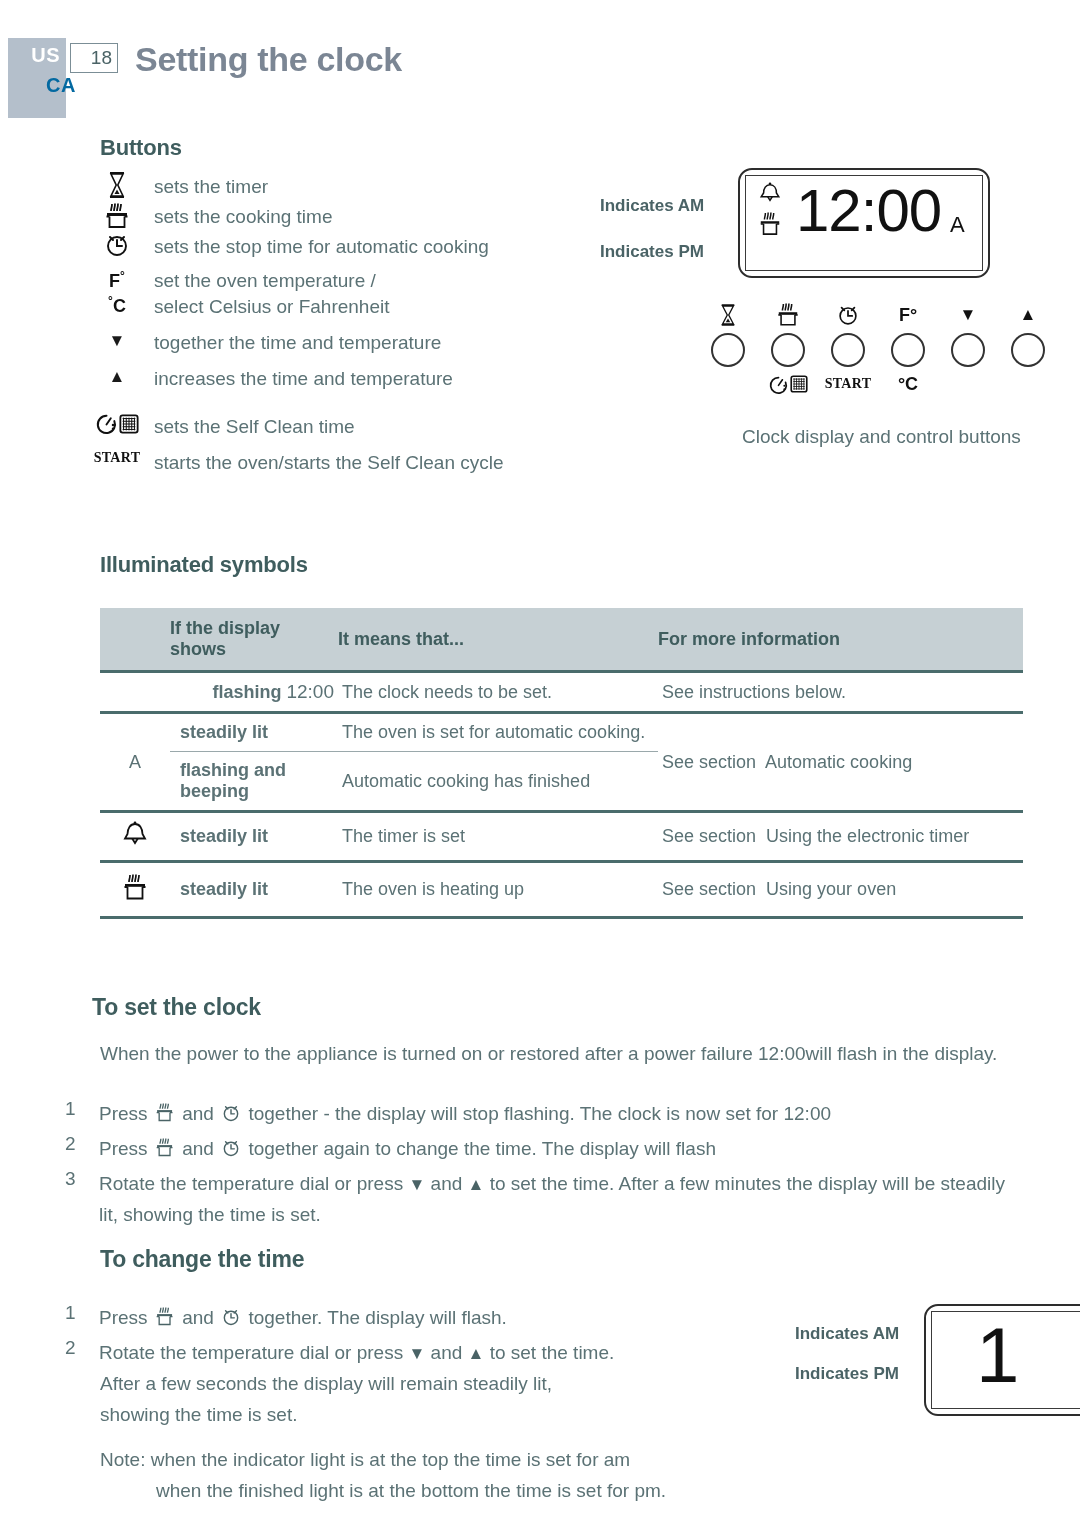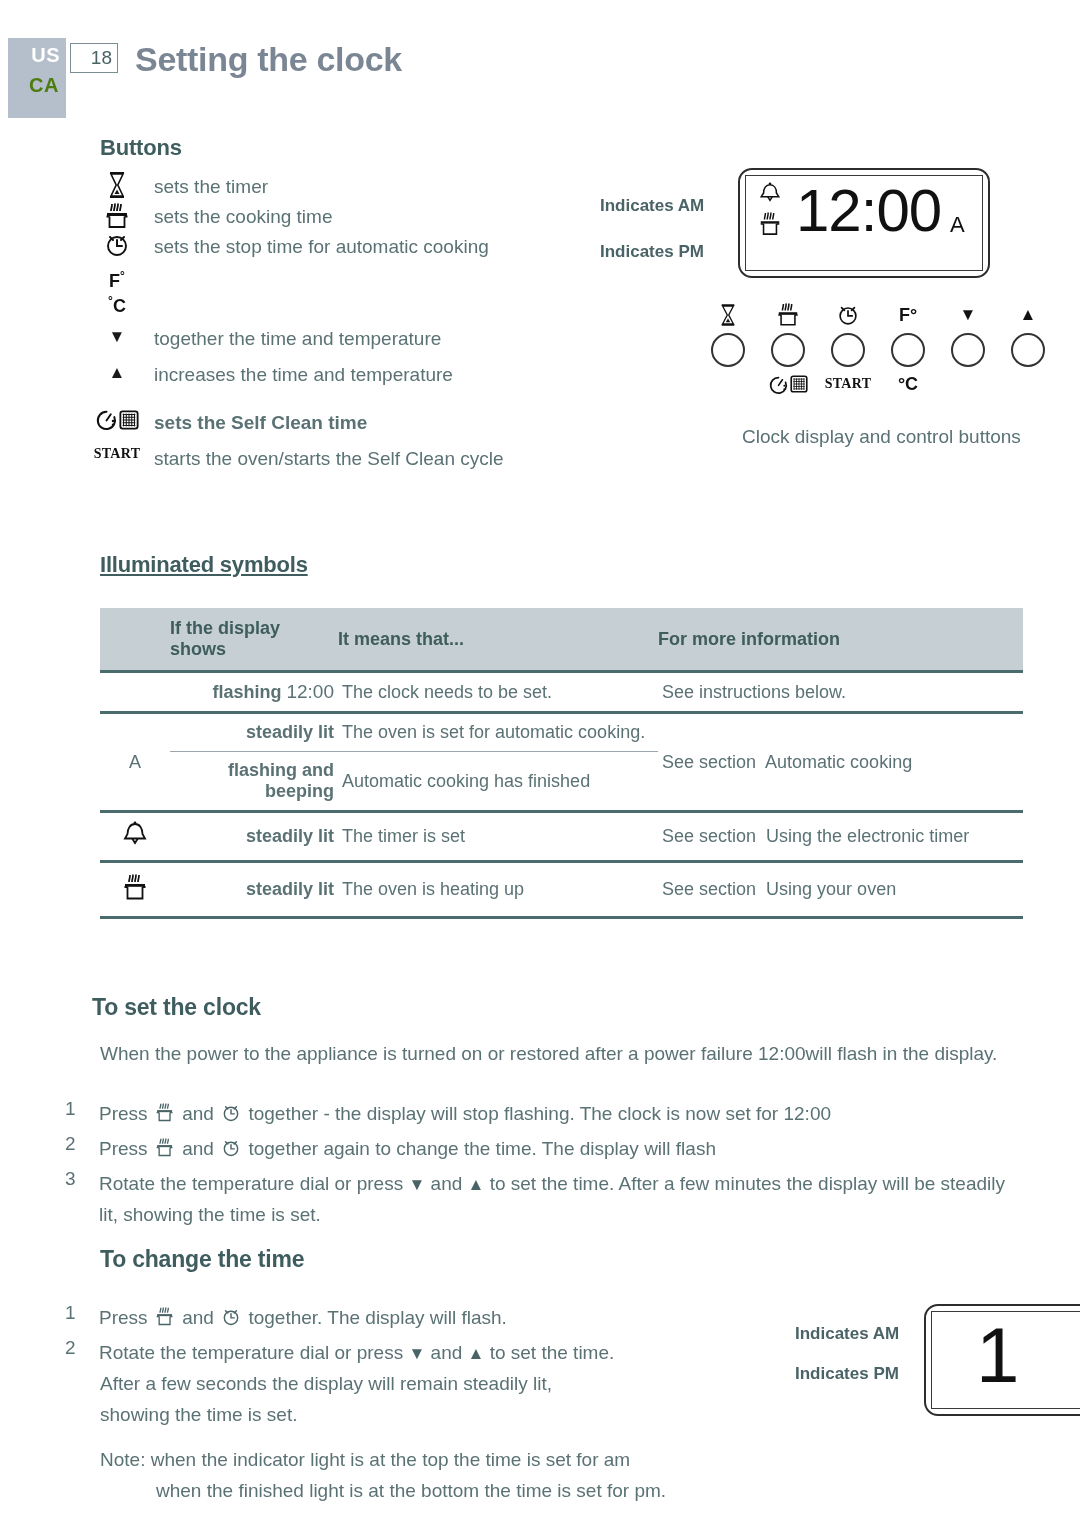--- a/index.html
+++ b/index.html
@@ -22,23 +22,23 @@
     position: absolute; left: 8px; top: 38px;
     width: 58px; height: 80px;
     background: #b4bfcb;
   }
   #country-us {
     position: absolute; left: 8px; top: 44px; width: 58px;
     text-align: right; padding-right: 6px; box-sizing: border-box;
     font-size: 20px; font-weight: bold; color: #ffffff; letter-spacing: .5px;
   }
   #country-ca {
-    position: absolute; left: 7px; top: 74px; width: 58px;
+    position: absolute; left: 24px; top: 74px; width: 58px;
     text-align: right; padding-right: 6px; box-sizing: border-box;
-    font-size: 20px; font-weight: bold; color: #4d7c0f; letter-spacing: .5px;
+    font-size: 20px; font-weight: bold; color: #0369a1; letter-spacing: .5px;
   }
   #page-number-box {
     position: absolute; left: 70px; top: 43px;
     width: 48px; height: 30px;
     border: 1.5px solid #7b8e96; background: #ffffff;
     box-sizing: border-box;
     text-align: right; padding-right: 5px;
     font-size: 19px; font-weight: normal; color: #4a6366;
     line-height: 28px;
   }
@@ -137,21 +137,21 @@
     font-size: 18px; color: #5b7275; vertical-align: middle;
     padding: 8px 4px;
   }
   .col-sym { width: 70px; }
   .col-state { width: 168px; }
   .col-means { width: 320px; }
   .col-info { width: 365px; }
   .rule-heavy { border-bottom: 3px solid #4a6c6c !important; }
   .rule-thin { border-bottom: 1.5px solid #9aa8ab !important; }
   .state-cell { font-weight: bold; color: #3f5d5e; text-align: right; padding-right: 16px; }
-  .state-cell.left { text-align: right; padding-left: 0; }
+  .state-cell.left { text-align: left; padding-left: 0; }
   .big-A { font-size: 38px; color: #1a1a1a; text-align: center; font-family: "Liberation Sans", sans-serif; }
   .sym-cell { text-align: center; }
 
   
   .body-text { font-size: 19px; color: #5b7275; line-height: 31px; }
   .num-list { position: relative; }
   .num-item { position: relative; display: flex; margin-bottom: 0px; }
   .num-idx { width: 34px; flex: 0 0 34px; font-size: 19px; color: #5b7275; }
   .num-body { font-size: 19px; color: #5b7275; line-height: 31px; }
   .inline-ico { display: inline-block; vertical-align: -4px; margin: 0 2px; }
@@ -214,33 +214,37 @@
     <div class="legend-text">sets the stop time for automatic cooking</div>
   </div>
 
   <div class="legend-row" style="margin-top:6px;">
     <div class="legend-icon">
       <div class="fc-stack" style="text-align:center;">
         <div><span>F</span><span class="deg">°</span></div>
         <div><span class="deg">°</span><span>C</span></div>
       </div>
     </div>
+    <div class="legend-text two-line">
+      <div>set the oven temperature /</div>
+      <div>select Celsius or Fahrenheit</div>
+    </div>
   </div>
 
   <div class="legend-row" style="margin-top:8px;">
     <div class="legend-icon ico-tri">▼</div>
     <div class="legend-text">together the time and temperature</div>
   </div>
 
   <div class="legend-row" style="margin-top:8px;">
     <div class="legend-icon ico-tri">▲</div>
     <div class="legend-text">increases the time and temperature</div>
   </div>
 
-  <div class="legend-row" style="margin-top:20px;font-weight:bold;">
+  <div class="legend-row" style="margin-top:20px;">
     <div class="legend-icon">
       <div class="selfclean">
         <svg viewBox="0 0 22 24" width="21" height="23" aria-hidden="true">
           <path d="M11 4 A9 9 0 1 0 19.2 9.5" stroke="#111" stroke-width="2.1" fill="none" stroke-linecap="round"></path>
           <path d="M11 13 L15.5 6.5" stroke="#111" stroke-width="2" stroke-linecap="round"></path>
           <circle cx="17.8" cy="13.5" r="1.3" fill="#111"></circle>
           <circle cx="17.8" cy="17.5" r="1.3" fill="#111"></circle>
         </svg>
         <svg viewBox="0 0 22 22" width="20" height="20" aria-hidden="true">
           <rect x="1.5" y="1.5" width="19" height="19" rx="2.5" stroke="#111" stroke-width="2" fill="none"></rect>
@@ -360,21 +364,21 @@
       <div class="btn-symbol ico-tri">▲</div>
       <div class="btn-circle"></div>
       <div class="btn-sub"></div>
     </div>
 
   </div>
 
   <div id="clock-caption">Clock display and control buttons</div>
 </div>
 
-<div class="section-heading" style="left:100px; top:552px;text-decoration:underline;">Illuminated symbols</div>
+<div class="section-heading" style="left:100px; top:552px;">Illuminated symbols</div>
 
 <div id="table-wrap">
   <table class="sym">
     <colgroup>
       <col class="col-sym">
         <col class="col-state">
         <col class="col-means">
         <col class="col-info">
     </colgroup>
     <thead>

